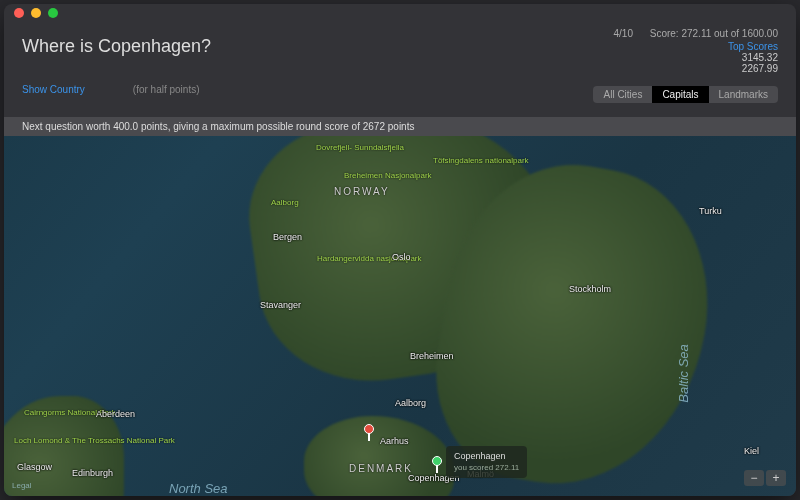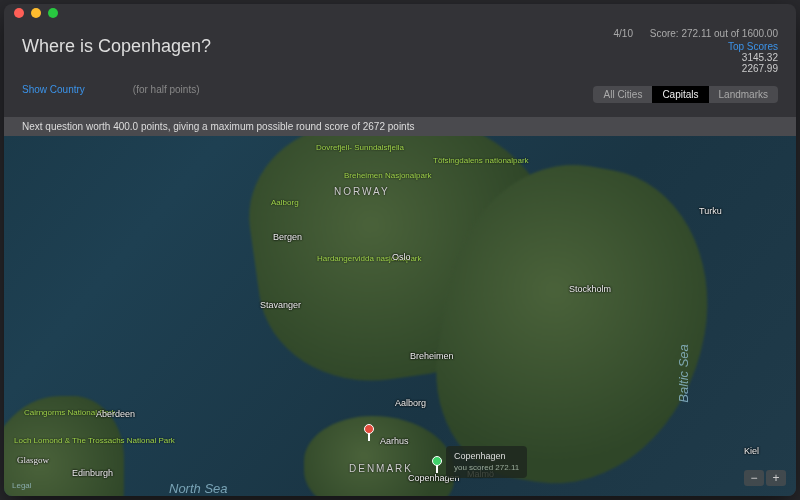--- a/index.html
+++ b/index.html
@@ -188,21 +188,21 @@
     <div class="city" style="left:388px; top:116px;">Oslo</div>
     <div class="city" style="left:256px; top:164px;">Stavanger</div>
     <div class="city" style="left:406px; top:215px;">Breheimen</div>
     <div class="city" style="left:565px; top:148px;">Stockholm</div>
     <div class="city" style="left:371px; top:262px;margin-left:20px;">Aalborg</div>
     <div class="city" style="left:376px; top:300px;">Aarhus</div>
     <div class="city" style="left:404px; top:337px;">Copenhagen</div>
     <div class="city" style="left:463px; top:333px;">Malmö</div>
     <div class="city" style="left:92px; top:273px;">Aberdeen</div>
     <div class="city" style="left:68px; top:332px;">Edinburgh</div>
-    <div class="city" style="left:13px; top:319px;font-family:Liberation Serif, serif;">Glasgow</div>
+    <div class="city" style="left:13px; top:326px;">Glasgow</div>
 
     <div class="city" style="left:695px; top:70px;">Turku</div>
     <div class="city" style="left:740px; top:310px;">Kiel</div>
 
     <div class="pin red" style="left:360px; top:288px;"></div>
     <div class="pin green" style="left:428px; top:320px;"></div>
 
     <div class="tooltip" style="left:442px; top:310px;">
       <div>Copenhagen</div>
       <div class="sub">you scored 272.11</div>

